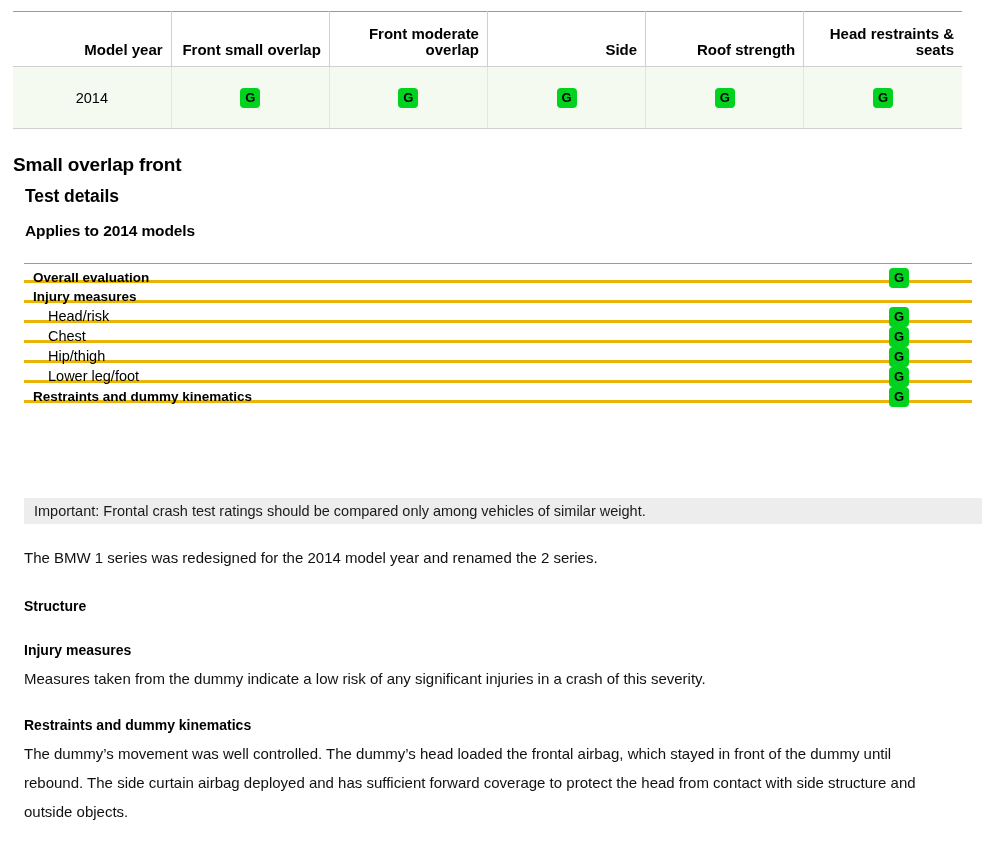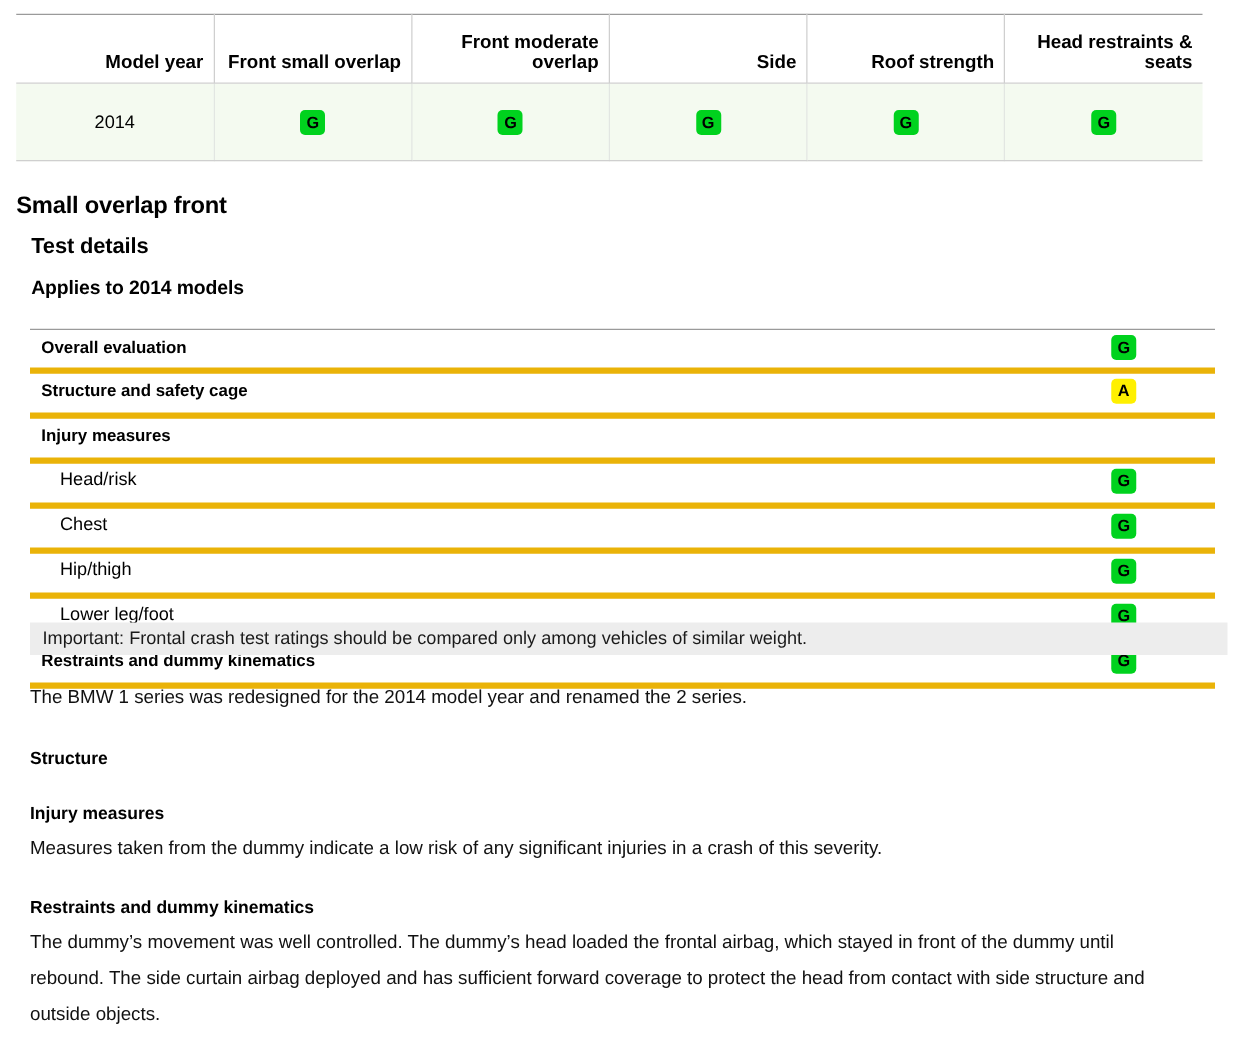--- a/index.html
+++ b/index.html
@@ -101,22 +101,22 @@
 
   
   .details-list {
     position: absolute;
     left: 24px;
     top: 263px;
     width: 948px;
   }
   .detail-row {
     position: relative;
-    height: 36px;
-    border-bottom: 5px solid #eab308;
+    height: 20px;
+    border-bottom: 3px solid #eab308;
     box-sizing: border-box;
   }
   .detail-row.first { border-top: 1px solid #9a9a9a; }
   .detail-row .row-label {
     position: absolute;
     left: 9px;
     top: 0;
     line-height: 27px;
     font-size: 13.5px;
     font-weight: bold;
@@ -208,24 +208,20 @@
 <div class="section-title">Small overlap front</div>
 <div class="sub-title">Test details</div>
 <div class="applies-to">Applies to 2014 models</div>
 
 <div class="details-list" id="details-list">
     <div class="detail-row first">
       <div class="row-label">Overall evaluation</div>
       <div class="row-rating"><span class="badge g" style="background: rgb(0, 210, 30);">G</span></div>
     </div>
     <div class="detail-row">
-      <div class="row-label">Structure and safety cage</div>
-      <div class="row-rating"><span class="badge a" style="background: rgb(255, 240, 0);">A</span></div>
-    </div>
-    <div class="detail-row">
       <div class="row-label">Injury measures</div>
       <div class="row-rating"></div>
     </div>
     <div class="detail-row indent">
       <div class="row-label">Head/risk</div>
       <div class="row-rating"><span class="badge g" style="background: rgb(0, 210, 30);">G</span></div>
     </div>
     <div class="detail-row indent">
       <div class="row-label">Chest</div>
       <div class="row-rating"><span class="badge g" style="background: rgb(0, 210, 30);">G</span></div>

